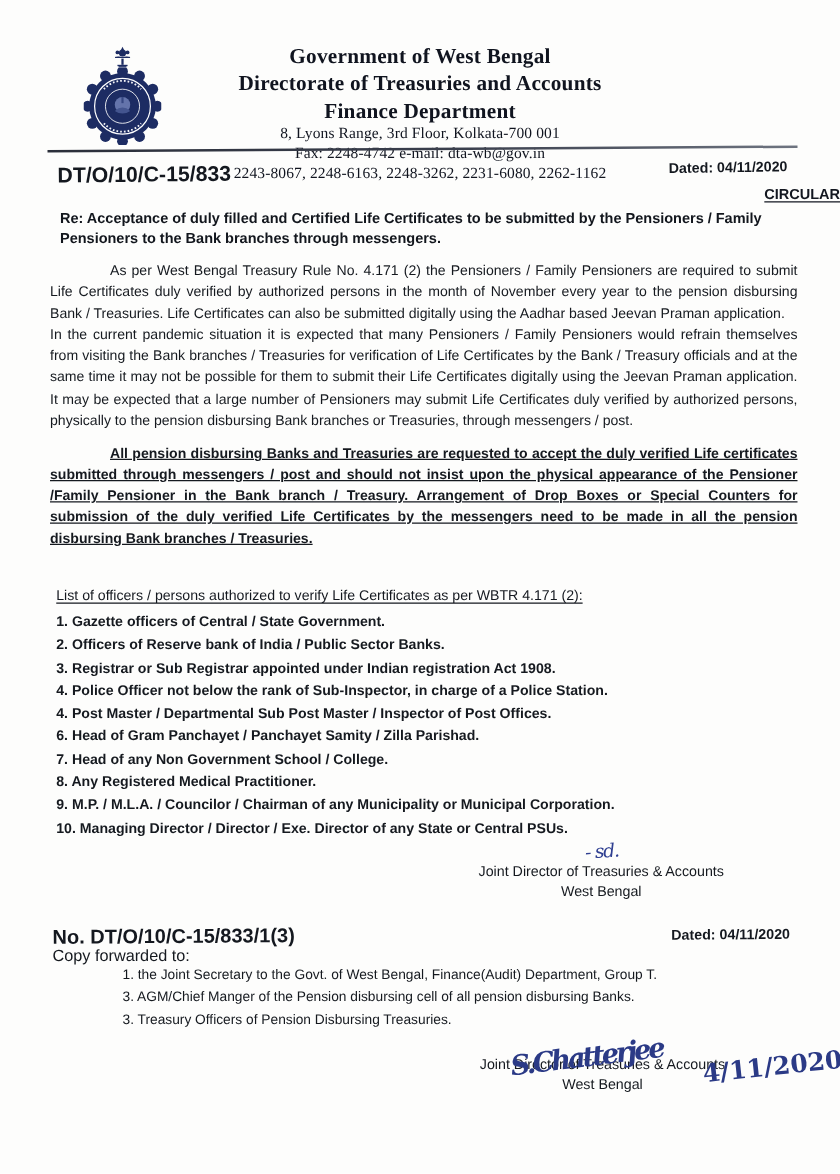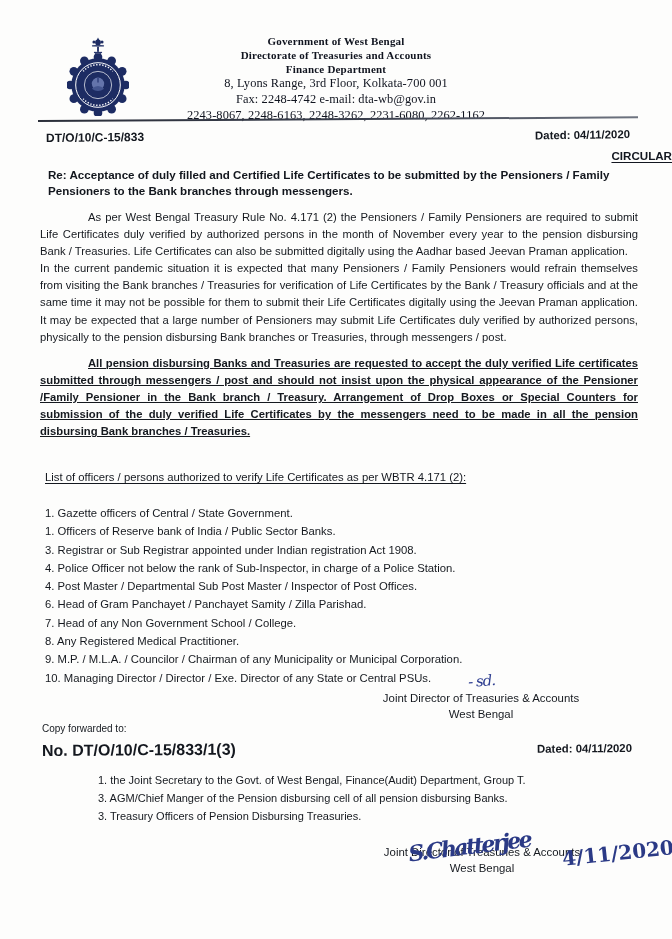--- a/index.html
+++ b/index.html
@@ -29,21 +29,21 @@
     left: 0; right: 0;
     top: 34px;
     text-align: center;
   }
   .lh-line {
     font-family: "Liberation Serif", "DejaVu Serif", serif;
     color: #10141f;
     line-height: 1.28;
     white-space: nowrap;
   }
-  .lh-bold { font-weight: bold; font-size: 11px; letter-spacing: 0.2px; }
+  .lh-bold { font-weight: bold; font-size: 17px; letter-spacing: 0.2px; }
   .lh-reg  { font-weight: normal; font-size: 12.4px; letter-spacing: 0.1px; }
 
   
   .emblem-wrap {
     position: absolute;
     left: 64px;
     top: 36px;
     width: 68px;
     height: 86px;
   }
@@ -73,21 +73,21 @@
     background: linear-gradient(90deg, #2b2f3a 0%, #3a3f4d 55%, #6e7480 100%);
     transform: rotate(-0.35deg);
     transform-origin: left center;
   }
 
   
   .refno {
     position: absolute;
     left: 46px;
     top: 131px;
-    font-size: 12px;
+    font-size: 17px;
     font-weight: bold;
     color: #14181f;
     transform: rotate(-0.6deg);
     transform-origin: left center;
     white-space: nowrap;
   }
   .datetop {
     position: absolute;
     right: 42px;
     top: 128px;
@@ -148,33 +148,34 @@
     left: 45px;
     right: 40px;
     top: 469px;
   }
   .list-head {
     font-size: 11.3px;
     font-weight: normal;
     text-decoration: underline;
     text-underline-offset: 2px;
     color: #14181f;
-    margin-bottom: 18px;
+    margin-bottom: 3px;
     line-height: 1.5;
   }
   ol.officers {
     margin: 0;
     padding: 0;
     list-style: none;
   }
   ol.officers li {
     font-size: 11.3px;
     line-height: 1.62;
     color: #15191f;
     white-space: nowrap;
+    font-weight: bold;
   }
 
   
   .sig-one {
     position: absolute;
     left: 320px;
     right: 30px;
     top: 672px;
     text-align: center;
   }
@@ -213,22 +214,22 @@
     font-size: 11.4px;
     font-weight: bold;
     color: #14181f;
     transform: rotate(-0.5deg);
     transform-origin: right center;
     white-space: nowrap;
   }
   .copy-to {
     position: absolute;
     left: 42px;
-    top: 723px;
-    font-size: 10px;
+    top: 757px;
+    font-size: 13px;
     color: #15191f;
   }
   ol.copy-list {
     position: absolute;
     left: 98px;
     right: 30px;
     top: 772px;
     margin: 0;
     padding: 0;
     list-style: none;
@@ -356,21 +357,21 @@
   <div class="body-block">
     <p class="para indent">As per West Bengal Treasury Rule No. 4.171 (2) the Pensioners / Family Pensioners are required to submit Life Certificates duly verified by authorized persons in the month of November every year to the pension disbursing Bank / Treasuries. Life Certificates can also be submitted digitally using the Aadhar based Jeevan Praman application.</p>
     <p class="para">In the current pandemic situation it is expected that many Pensioners / Family Pensioners would refrain themselves from visiting the Bank branches / Treasuries for verification of Life Certificates by the Bank / Treasury officials and at the same time it may not be possible for them to submit their Life Certificates digitally using the Jeevan Praman application. It may be expected that a large number of Pensioners may submit Life Certificates duly verified by authorized persons, physically to the pension disbursing Bank branches or Treasuries, through messengers / post.</p>
     <p class="para indent bold gap">All pension disbursing Banks and Treasuries are requested to accept the duly verified Life certificates submitted through messengers / post and should not insist upon the physical appearance of the Pensioner /Family Pensioner in the Bank branch / Treasury.  Arrangement of Drop Boxes or Special Counters for submission of the duly verified Life Certificates by the messengers need to be made in all the pension disbursing Bank branches / Treasuries.</p>
   </div>
 
   <div class="list-block">
     <div class="list-head">List of officers / persons authorized to verify Life Certificates as per WBTR 4.171 (2):</div>
     <ol class="officers">
       <li>1. Gazette officers of Central / State Government.</li>
-      <li>1. Officers of Reserve bank of India / Public Sector Banks.</li>
+      <li>2. Officers of Reserve bank of India / Public Sector Banks.</li>
       <li>3. Registrar or Sub Registrar appointed under Indian registration Act 1908.</li>
       <li>4. Police Officer not below the rank of Sub-Inspector, in charge of a Police Station.</li>
       <li>4. Post Master / Departmental Sub Post Master / Inspector of Post Offices.</li>
       <li>6. Head of Gram Panchayet / Panchayet Samity / Zilla Parishad.</li>
       <li>7. Head of any Non Government School / College.</li>
       <li>8. Any Registered Medical Practitioner.</li>
       <li>9. M.P. / M.L.A. / Councilor / Chairman of any Municipality or Municipal Corporation.</li>
       <li>10. Managing Director / Director / Exe. Director of any State or Central PSUs.</li>
     </ol>
   </div>

